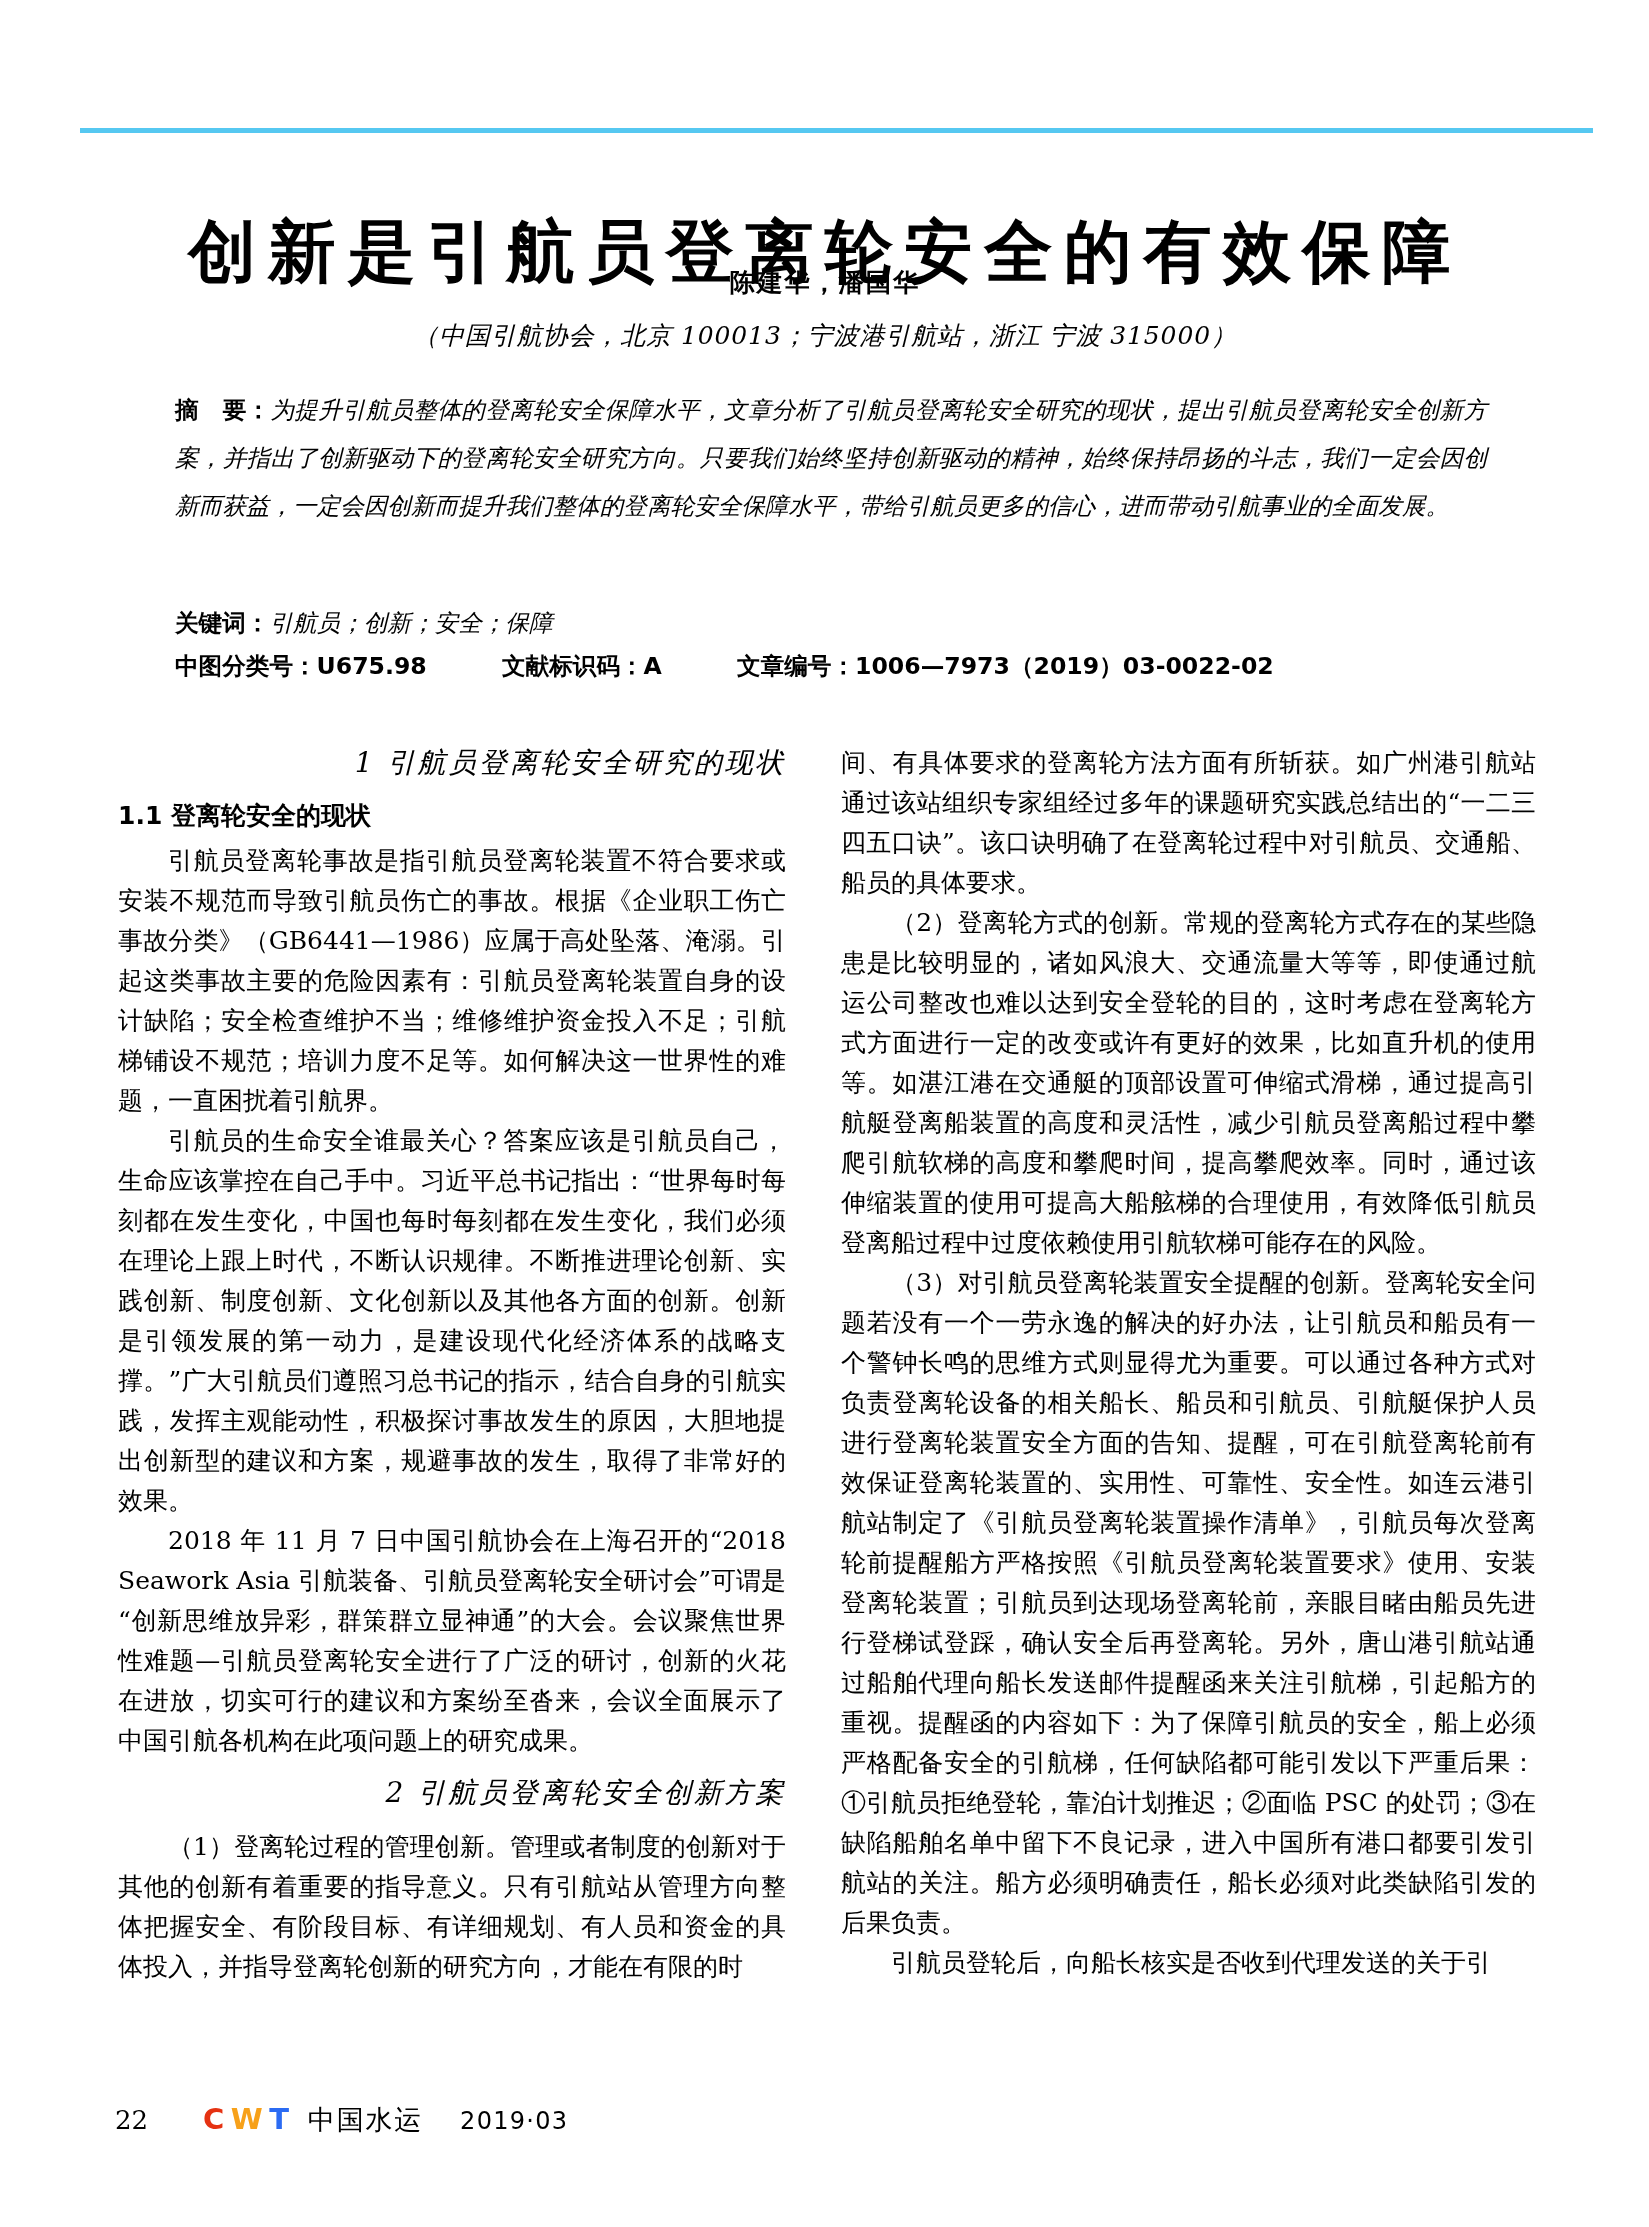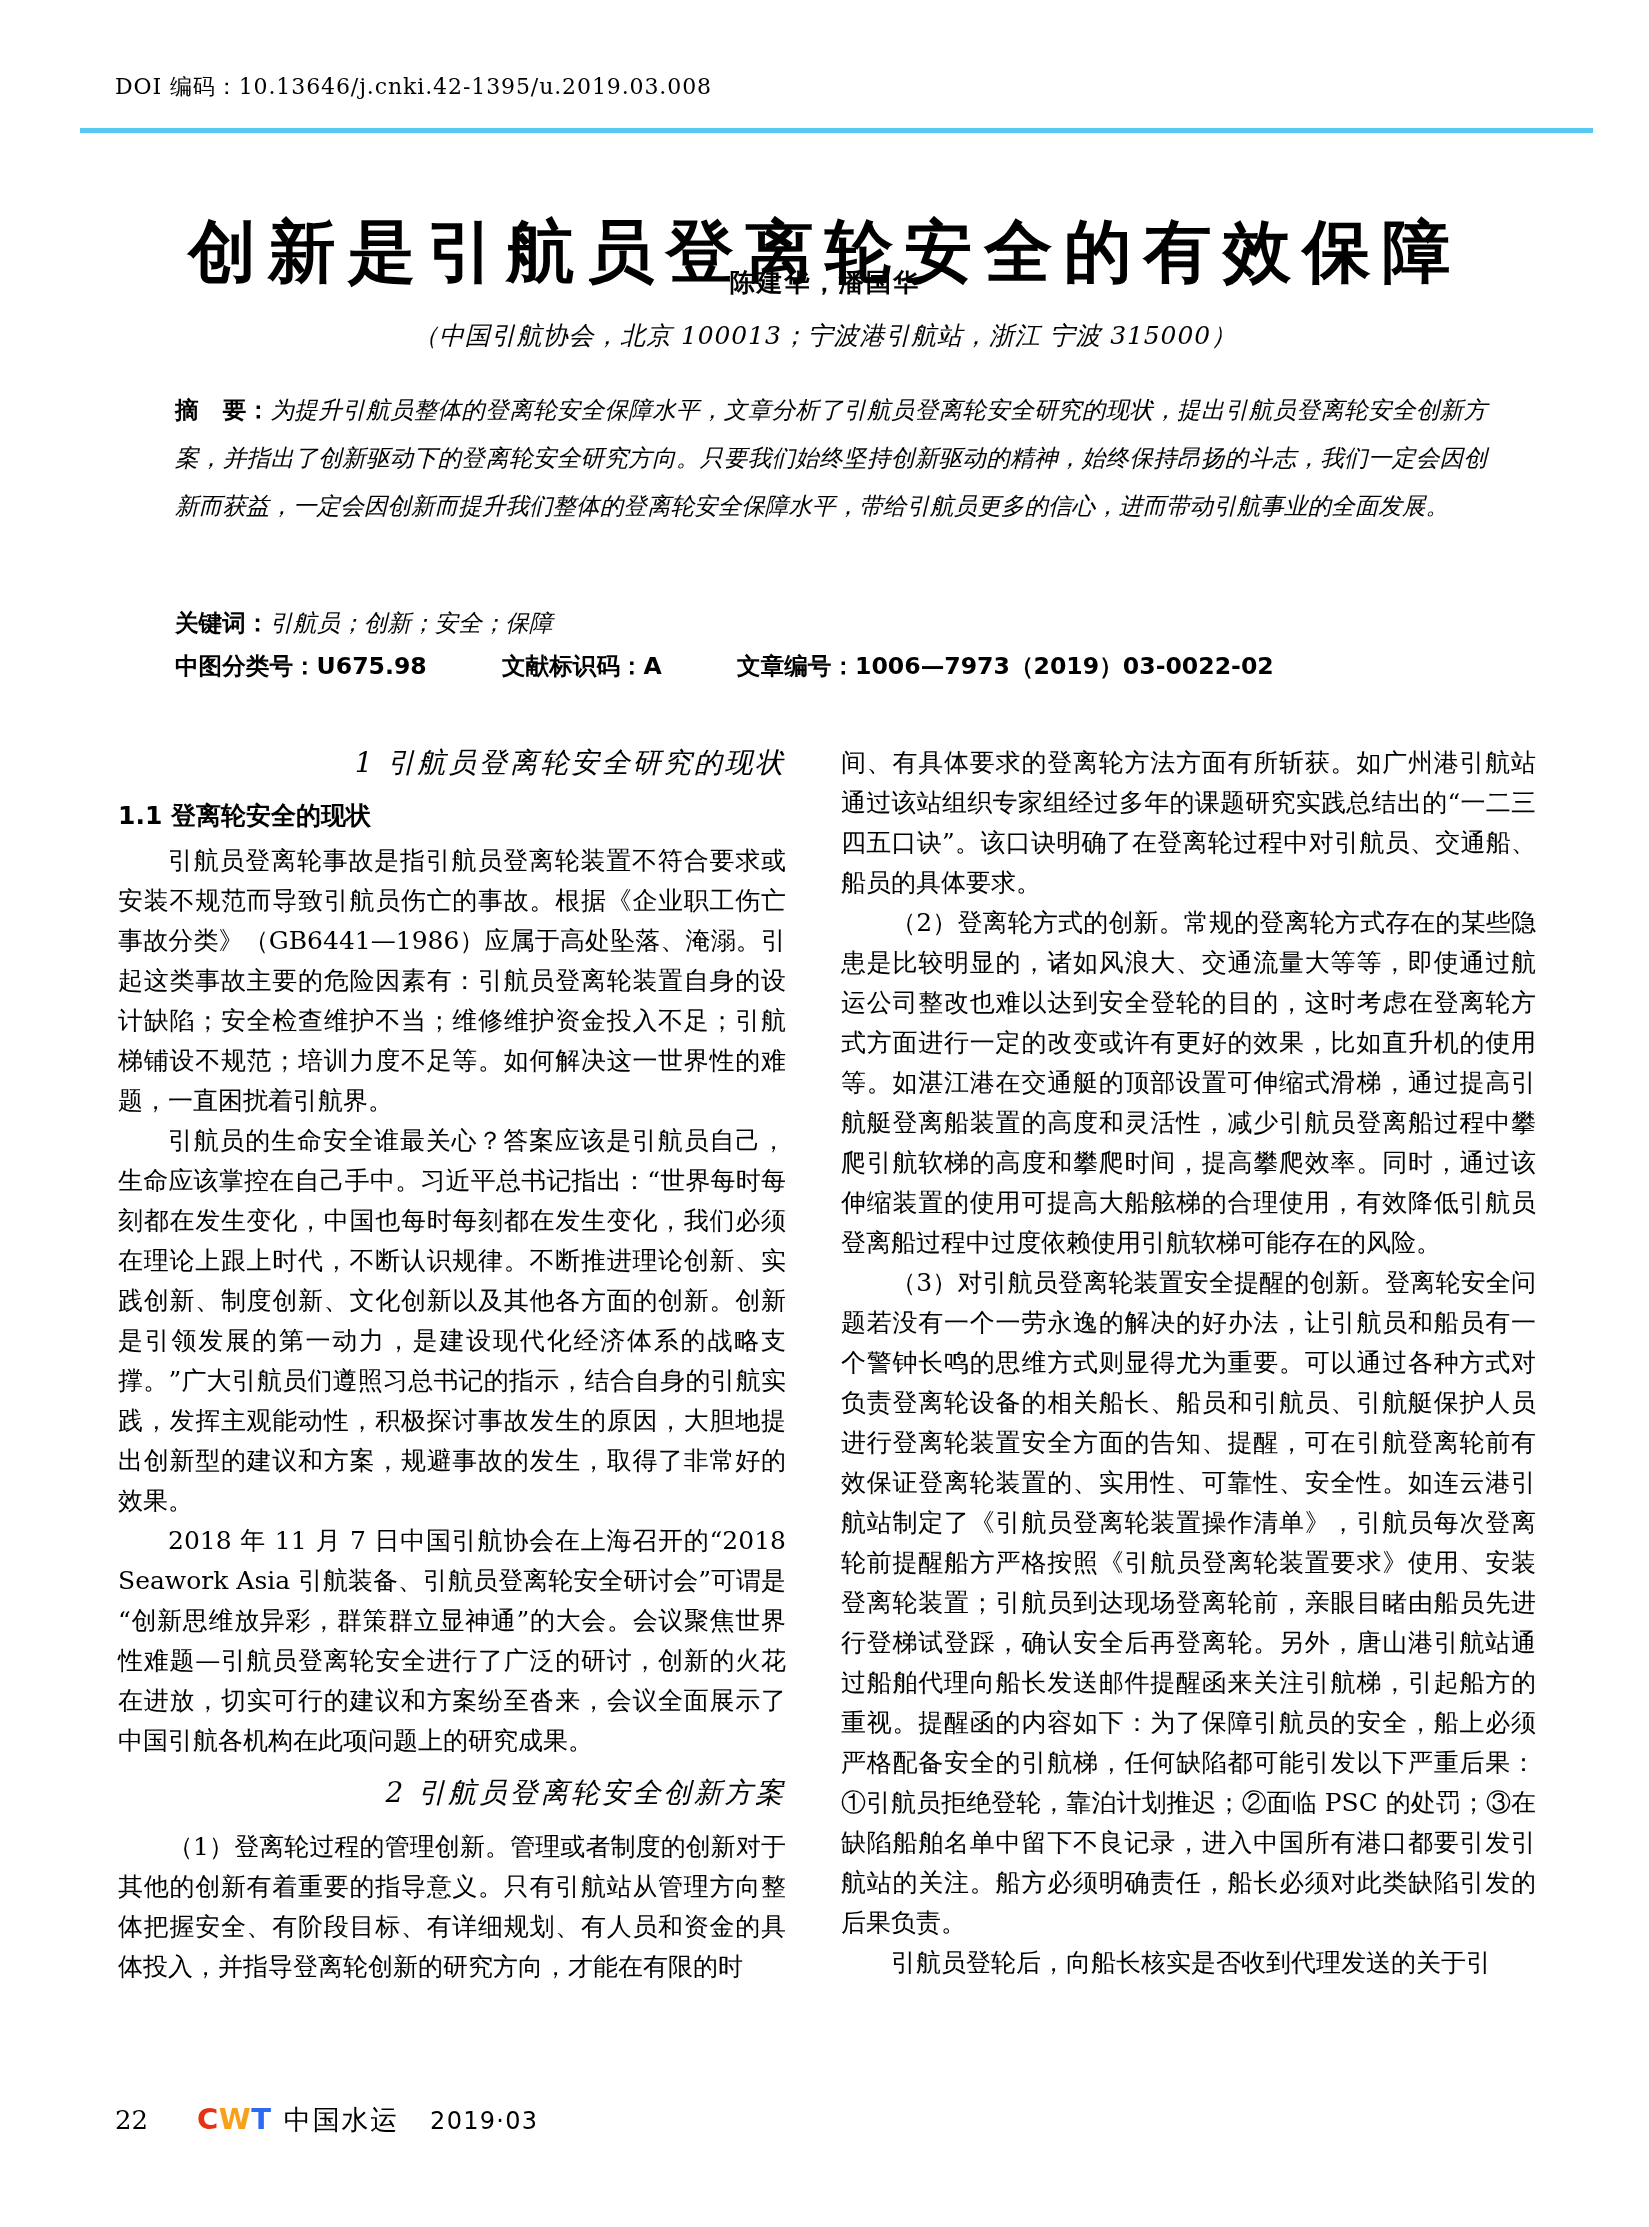--- a/index.html
+++ b/index.html
@@ -109,20 +109,21 @@
     font-size: 25px;
     margin: 3.6px 0 4.5px 0;
     text-align: left;
   }
   .page-footer {
     position: absolute;
     left: 115px; top: 2101px;
     display: flex;
     align-items: baseline;
     white-space: nowrap;
+    gap: 6px;
   }
   .footer-page-number { font-size: 26px; margin-right: 49px; }
   .logo-letter {
     font-family: "DejaVu Sans", sans-serif;
     font-weight: bold;
     font-size: 29px;
     letter-spacing: 0.4px;
   }
   .logo-c { color: #E53212; }
   .logo-w { color: #F7A11A; }
@@ -140,21 +141,20 @@
     margin-left: 31px;
     letter-spacing: 1.3px;
     margin-top: 6px;
   }
 </style>
 </head>
 <body>
 
 <div class="page">
 
-  <div class="doi-line">DOI 编码：10.13646/j.cnki.42-1395/u.2019.03.008</div>
 
   <div class="top-rule"></div>
 
   <h1 class="article-title">创新是引航员登离轮安全的有效保障</h1>
 
   <div class="authors-line">陈建华，潘国华</div>
 
   <div class="affiliation-line">（中国引航协会，北京 100013；宁波港引航站，浙江 宁波 315000）</div>
 
   <div class="abstract-block">

